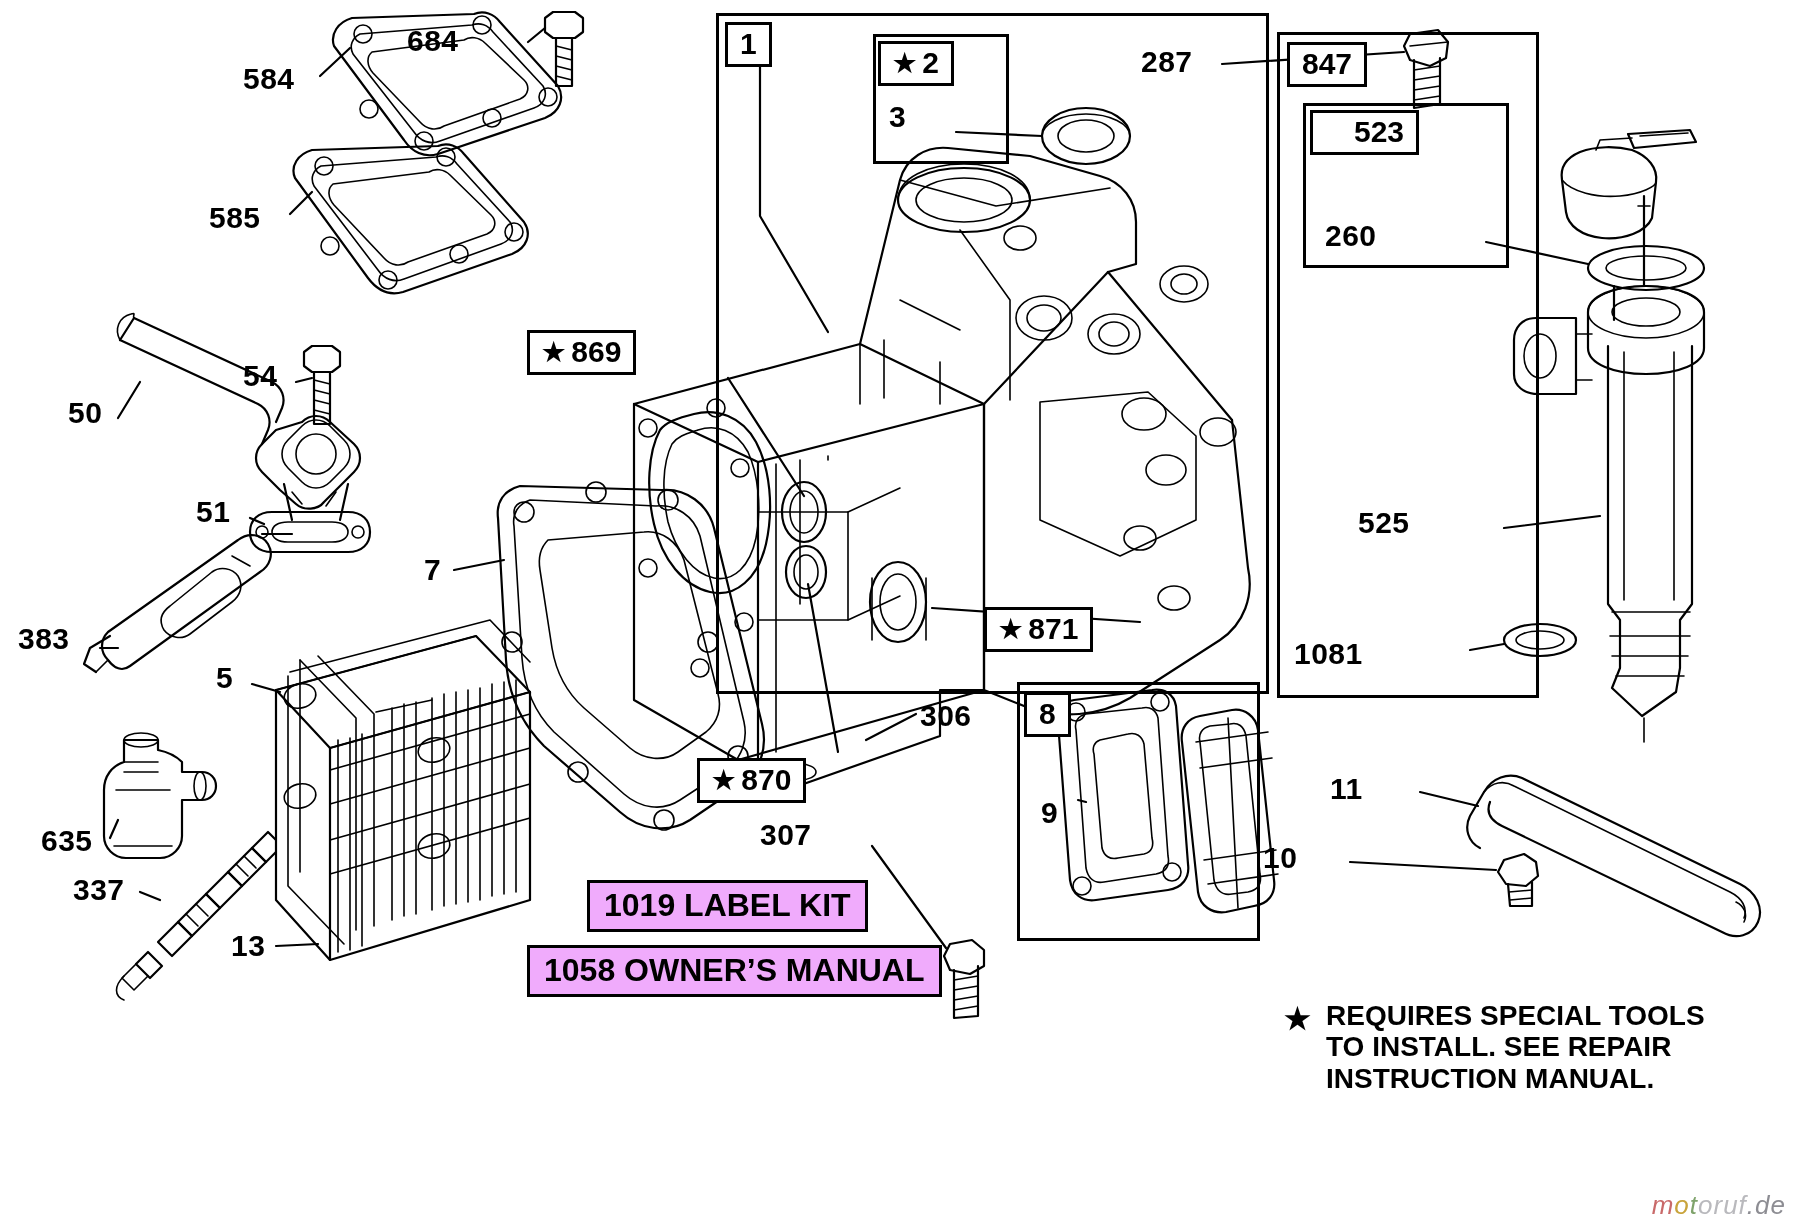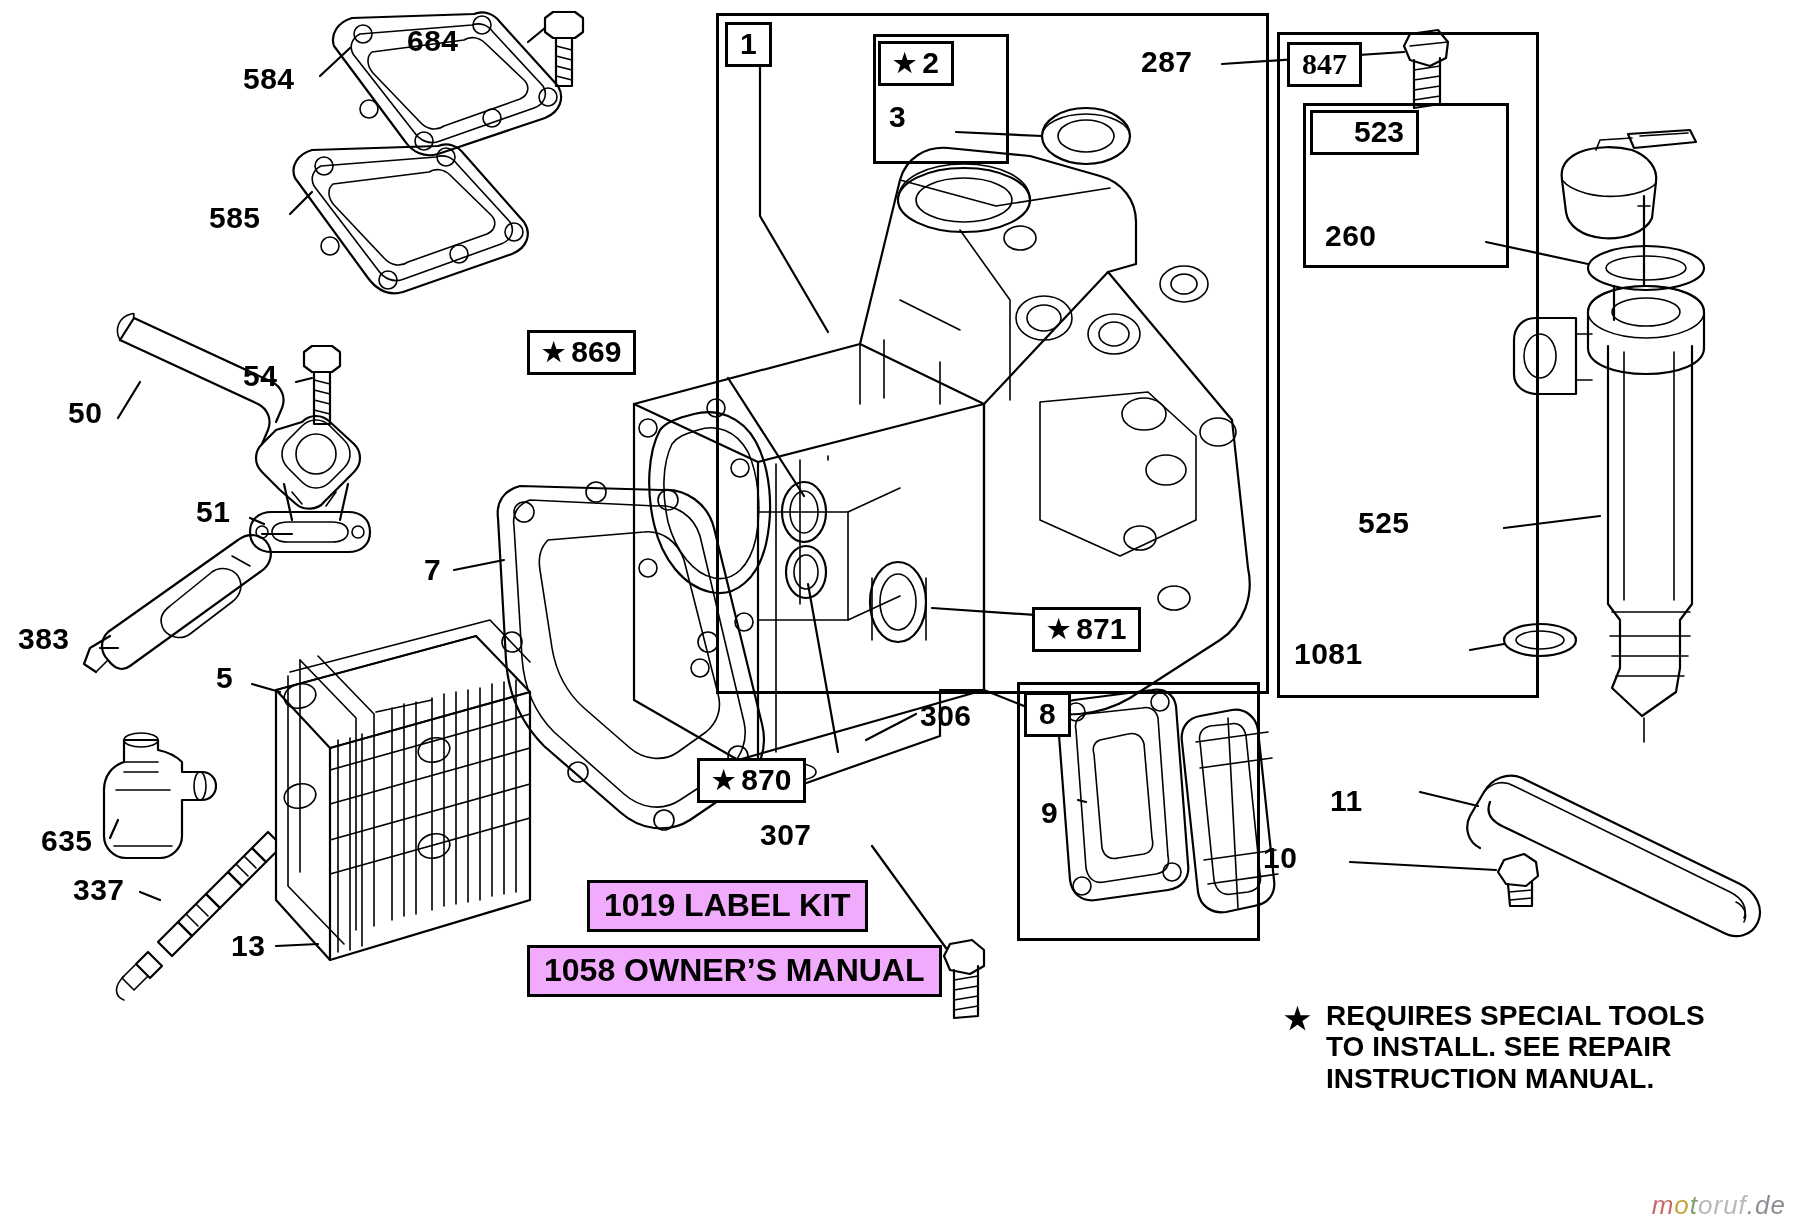--- a/index.html
+++ b/index.html
@@ -518,31 +518,31 @@
   <div class="num" style="left:41px;  top:824px;">635</div>
   <div class="num" style="left:73px;  top:873px;text-align:right;">337</div>
   <div class="num" style="left:231px; top:929px;">13</div>
   <div class="num" style="left:424px; top:553px;">7</div>
   <div class="num" style="left:920px; top:699px;">306</div>
   <div class="num" style="left:760px; top:818px;">307</div>
   <div class="num" style="left:1141px; top:45px;">287</div>
   <div class="num" style="left:889px; top:100px;">3</div>
   <div class="num" style="left:1041px; top:796px;">9</div>
   <div class="num" style="left:1263px; top:841px;">10</div>
-  <div class="num" style="left:1330px; top:772px;margin-top:12px;">11</div>
+  <div class="num" style="left:1330px; top:772px;">11</div>
   <div class="num" style="left:1325px; top:219px;">260</div>
   <div class="num" style="left:1358px; top:506px;">525</div>
   <div class="num" style="left:1294px; top:637px;">1081</div>
 
   <div class="boxnum" style="left:725px;  top:22px;">1</div>
   <div class="boxnum star" style="left:878px; top:41px;"><span>2</span></div>
-  <div class="boxnum" style="left:1287px; top:42px;font-family:Liberation Serif, serif;">847</div>
+  <div class="boxnum" style="left:1287px; top:42px;">847</div>
   <div class="boxnum" style="left:1310px; top:110px;padding-left:41px;">523</div>
   <div class="boxnum star" style="left:527px; top:330px;"><span>869</span></div>
-  <div class="boxnum star" style="left:984px; top:607px;margin-left:48px;"><span>871</span></div>
+  <div class="boxnum star" style="left:984px; top:607px;"><span>871</span></div>
   <div class="boxnum star" style="left:697px; top:758px;"><span>870</span></div>
   <div class="boxnum" style="left:1024px; top:692px;">8</div>
 
   <div class="kitbox" style="left:587px; top:880px;">1019 LABEL KIT</div>
   <div class="kitbox" style="left:527px; top:945px;">1058 OWNER’S MANUAL</div>
 
 
   <div class="note-special" style="left:1326px; top:1000px; width:460px;">
     <span class="star">★</span>
     <div>REQUIRES SPECIAL TOOLS</div>

